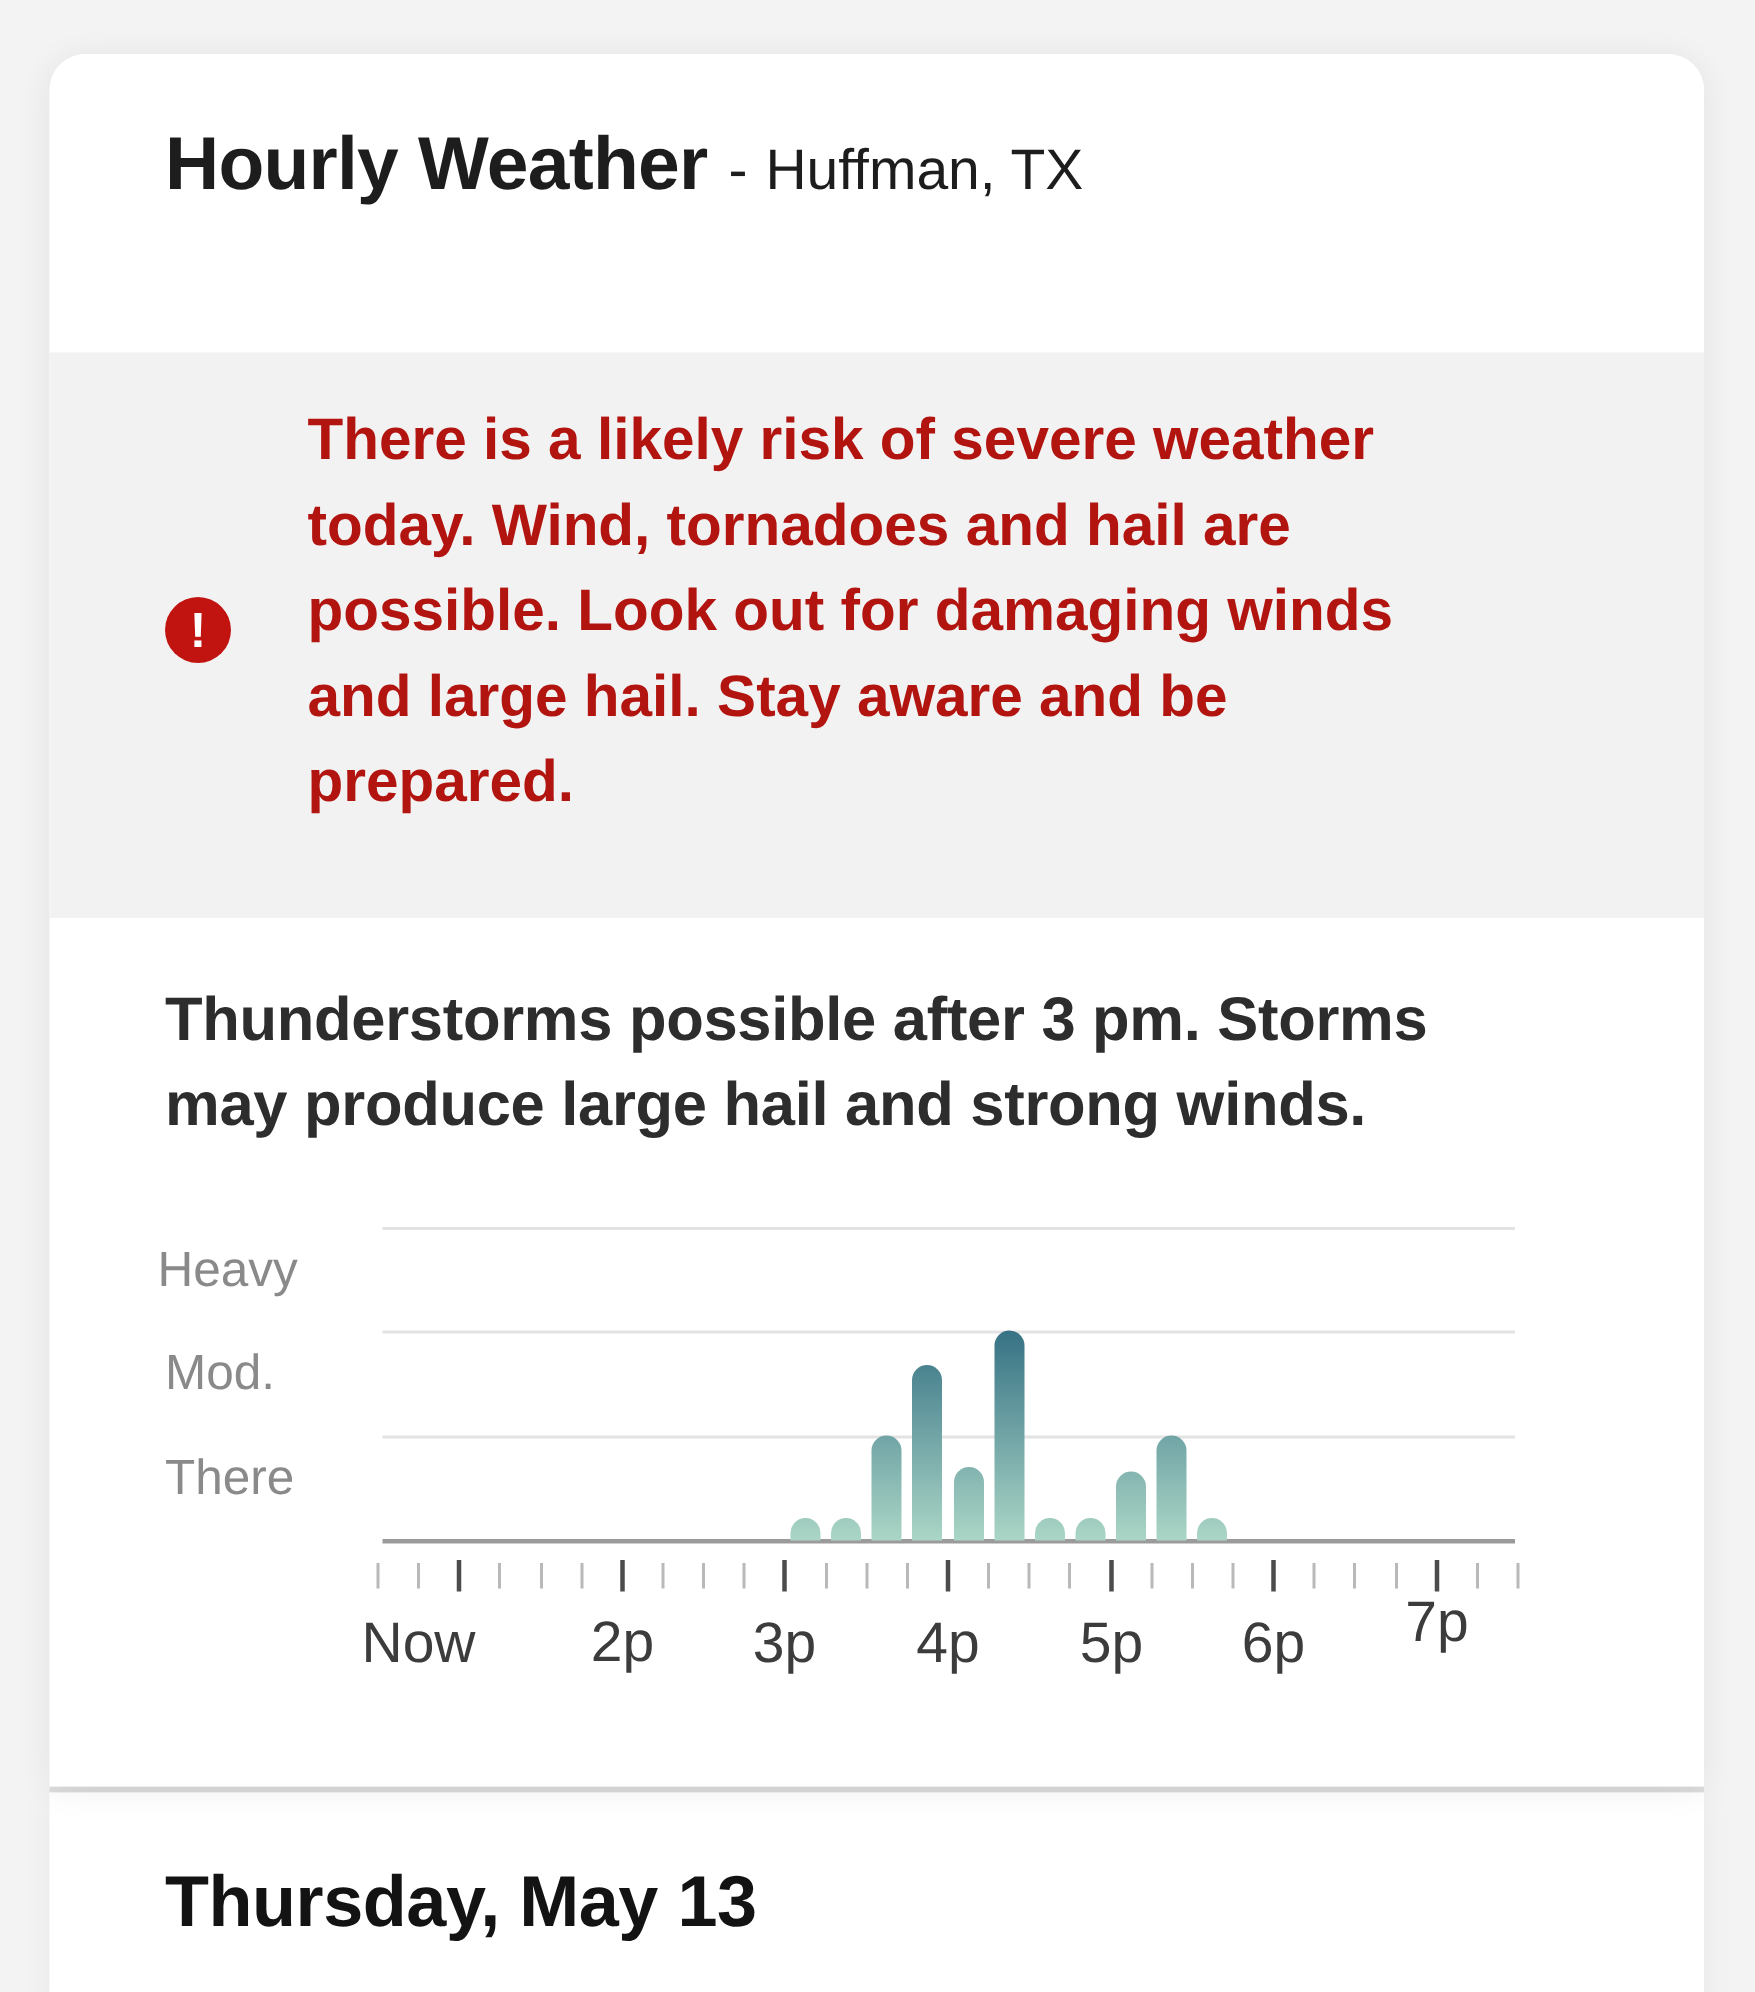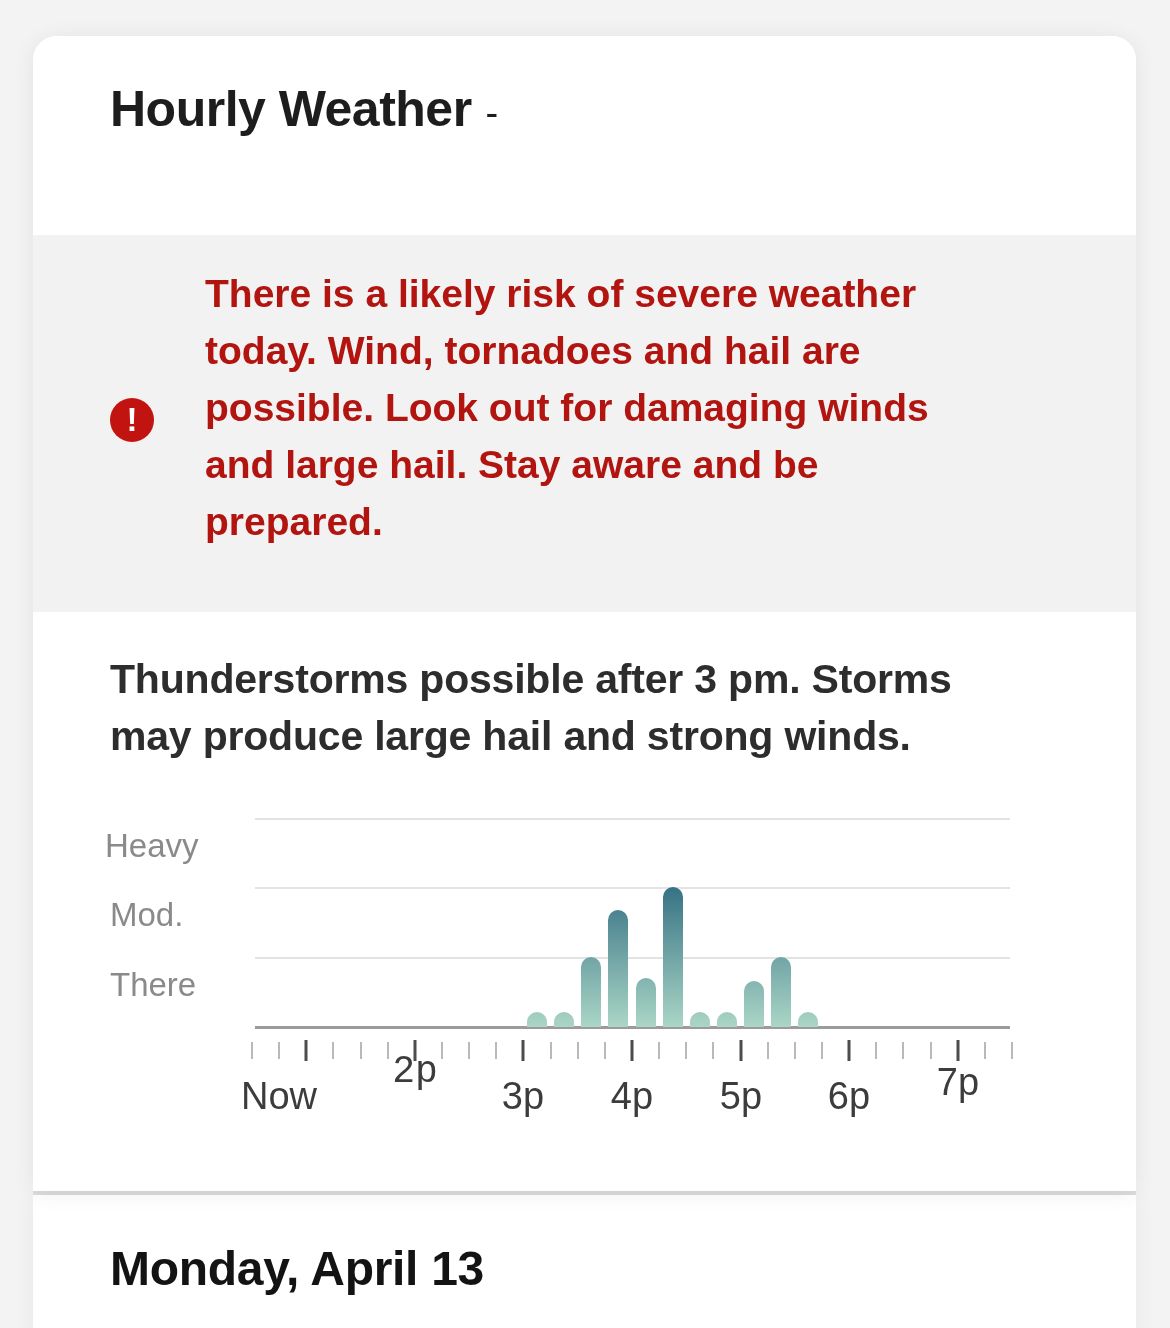--- a/index.html
+++ b/index.html
@@ -73,20 +73,21 @@
 <body>
 
 <div class="stage">
 
   <div class="card-main">
 
     <div class="card-header">
       <div class="title-row">
         <span class="page-title">Hourly Weather</span>
         <span class="loc-sep">-</span>
+        <span class="loc">Huffman, TX</span>
       </div>
     </div>
 
     <div class="alert-band" style="background: rgb(242, 242, 242);">
       <div class="alert-icon" style="background: rgb(193, 20, 16);">
           <span>!</span>
         </div>
       <div class="alert-text" style="color: rgb(178, 20, 16);">There is a likely risk of severe weather today. Wind, tornadoes and hail are possible. Look out for damaging winds and large hail. Stay aware and be prepared.</div>
     </div>
 
@@ -134,33 +135,33 @@
         <div class="tick minor" style="left: 762px; top: 1006px;"></div>
         <div class="tick minor" style="left: 789px; top: 1006px;"></div>
         <div class="tick major" style="left: 816px; top: 1004px;"></div>
         <div class="tick minor" style="left: 843px; top: 1006px;"></div>
         <div class="tick minor" style="left: 870px; top: 1006px;"></div>
         <div class="tick minor" style="left: 898px; top: 1006px;"></div>
         <div class="tick major" style="left: 925px; top: 1004px;"></div>
         <div class="tick minor" style="left: 952px; top: 1006px;"></div>
         <div class="tick minor" style="left: 979px; top: 1006px;"></div>
         <div class="xlabel" style="left: 219px; top: 1039px; margin-left: 27px;">Now</div>
-        <div class="xlabel" style="left: 382px; top: 1015px; font-family: Liberation Mono, monospace;">2p</div>
+        <div class="xlabel" style="left: 382px; top: 1038px;">2p</div>
         <div class="xlabel" style="left: 490px; top: 1039px;">3p</div>
         <div class="xlabel" style="left: 599px; top: 1039px;">4p</div>
         <div class="xlabel" style="left: 708px; top: 1039px;">5p</div>
         <div class="xlabel" style="left: 816px; top: 1039px;">6p</div>
         <div class="xlabel" style="left: 925px; top: 1025px;">7p</div>
       </div>
 
   </div>
 
   <div class="divider"></div>
 
   <div class="day-band">
-    <span class="day-title">Monday, April 13</span>
+    <span class="day-title">Thursday, May 13</span>
   </div>
 
   <div class="divider"></div>
 
   <div class="next-band"></div>
 
 </div>
 
 </body></html>

